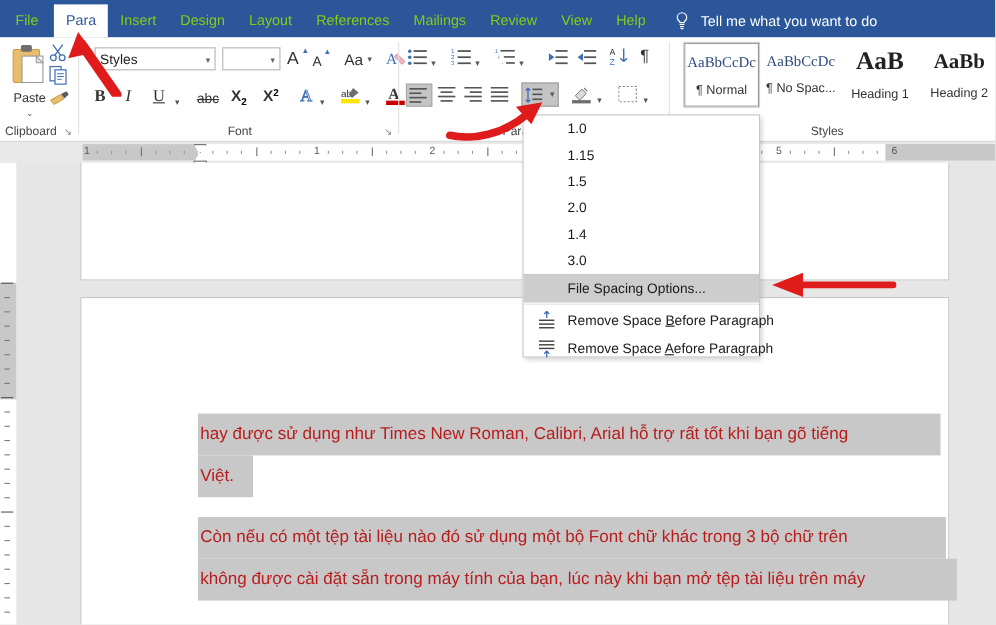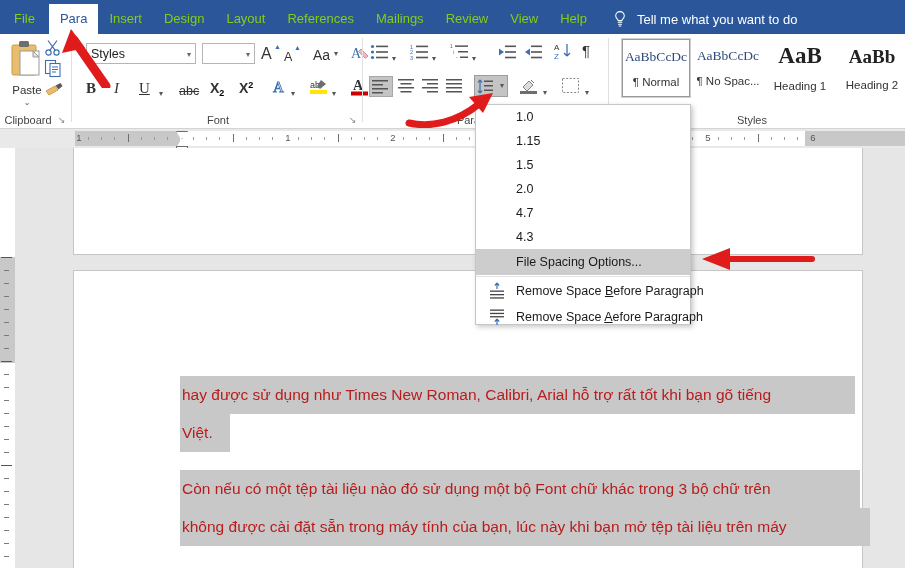--- a/index.html
+++ b/index.html
@@ -542,22 +542,22 @@
     <div class="textline hl" style="left:165px;top:360px;width:690px;">
       <span class="doctext" style="position:static;">không được cài đặt sẵn trong máy tính của bạn, lúc này khi bạn mở tệp tài liệu trên máy</span>
     </div>
   </div>
 
   <div class="menu">
     <div class="mi">1.0</div>
     <div class="mi">1.15</div>
     <div class="mi">1.5</div>
     <div class="mi">2.0</div>
-    <div class="mi">4.7</div>
-    <div class="mi">4.3</div>
+    <div class="mi">1.4</div>
+    <div class="mi">3.0</div>
     <div class="mi sel tall">File Spacing Options...</div>
     <div class="msep"></div>
     <div class="mi tall">
       <span class="miicon">
         <svg width="18" height="18" viewBox="0 0 18 18">
           <path d="M9 1 v6 M9 1 l-2.2 2.6 M9 1 l2.2 2.6" stroke="#3d6fb4" stroke-width="1.2" fill="none"></path>
           <rect x="2" y="8.5" width="14" height="1.3" fill="#444"></rect>
           <rect x="2" y="12" width="14" height="1.3" fill="#444"></rect>
           <rect x="2" y="15.3" width="14" height="1.3" fill="#444"></rect>
         </svg>

